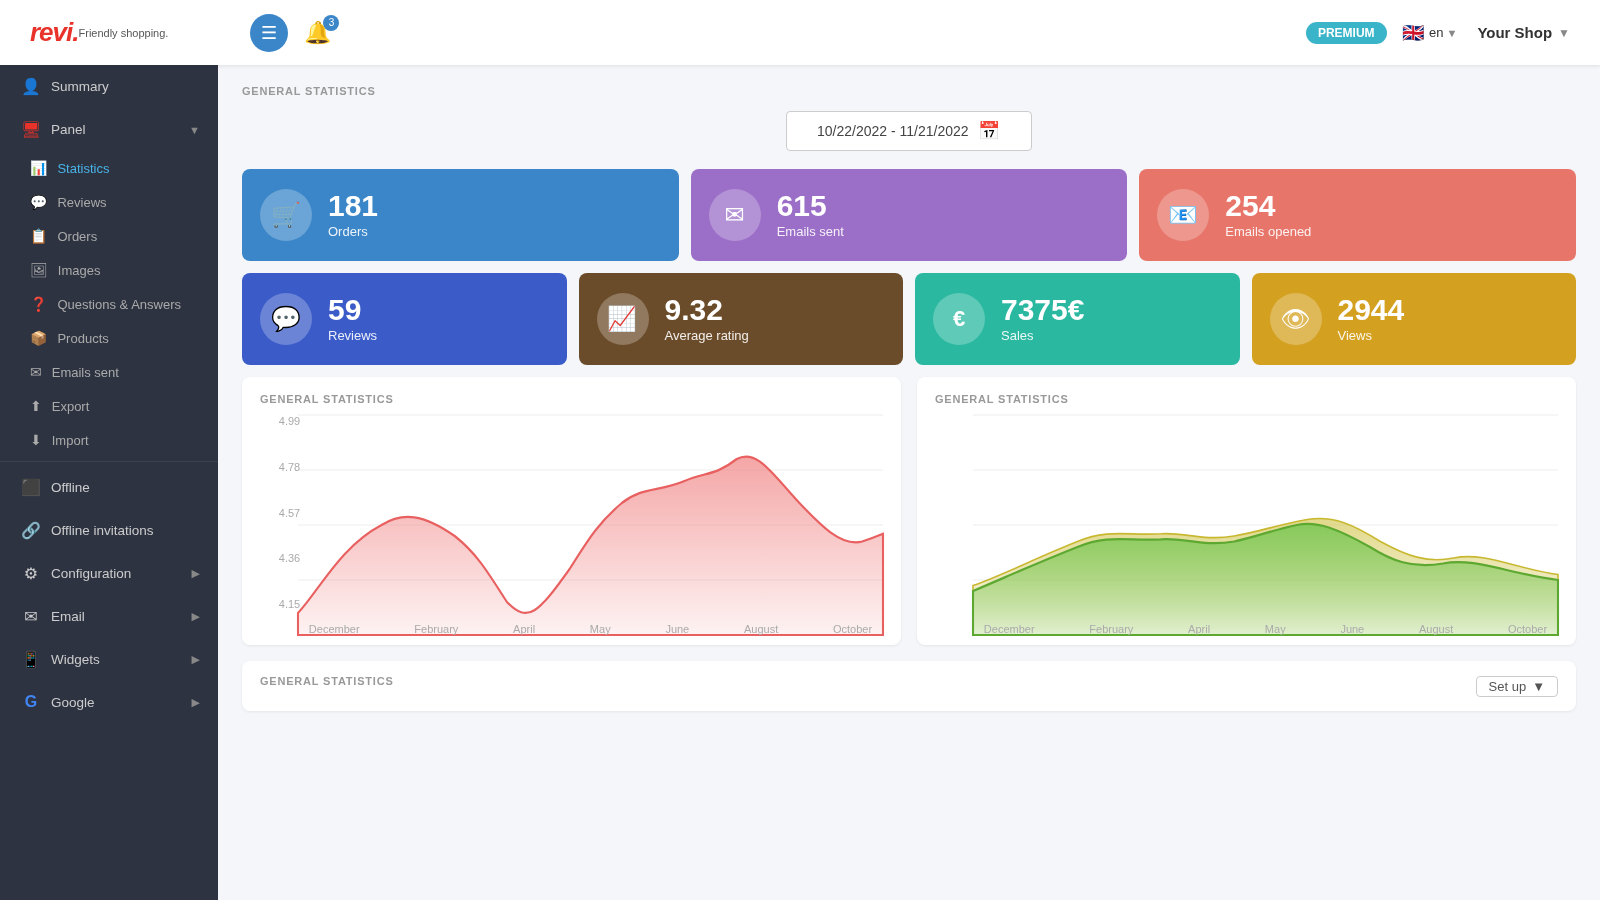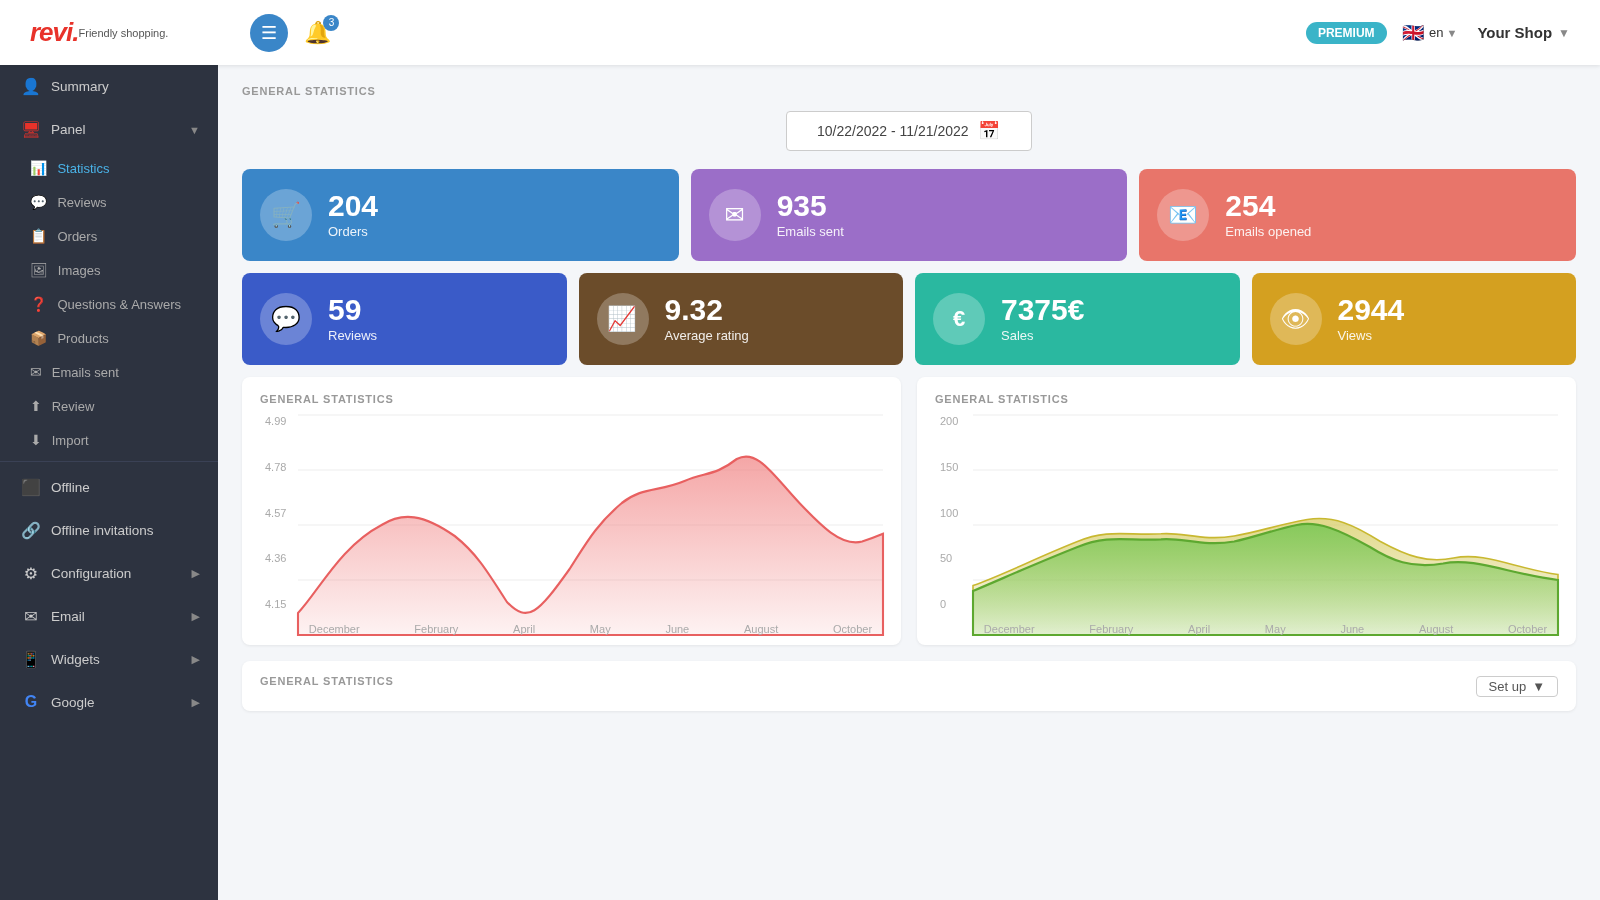--- a/index.html
+++ b/index.html
@@ -137,23 +137,23 @@
     }
     .chart-title {
       font-size: 11px; color: #999; font-weight: 600; letter-spacing: 0.8px;
       text-transform: uppercase; margin-bottom: 10px;
     }
     .chart-area { position: relative; height: 220px; }
     svg.chart-svg { width: 100%; height: 100%; overflow: visible; }
 
     
     .y-labels {
-      position: absolute; left: 5px; top: 0; bottom: 25px;
+      position: absolute; left: 12px; top: 0; bottom: 25px;
       display: flex; flex-direction: column; justify-content: space-between;
-      font-size: 11px; color: #aaa; width: 35px;
+      font-size: 11px; color: #aaa; width: 35px; align-items: center;
     }
     .x-labels {
       position: absolute; bottom: 0; left: 35px; right: 0;
       display: flex; justify-content: space-around;
       font-size: 11px; color: #aaa; gap: 33px;
     }
 
     .last-section-label {
       font-size: 11px; color: #999; font-weight: 600; letter-spacing: 0.8px;
       margin-bottom: 10px; text-transform: uppercase;
@@ -235,21 +235,21 @@
     <div class="sidebar-sub-item">
       <span class="s-icon">📦</span>
       <span>Products</span>
     </div>
     <div class="sidebar-sub-item">
       <span class="s-icon">✉</span>
       <span>Emails sent</span>
     </div>
     <div class="sidebar-sub-item">
       <span class="s-icon">⬆</span>
-      <span>Review</span>
+      <span>Export</span>
     </div>
     <div class="sidebar-sub-item">
       <span class="s-icon">⬇</span>
       <span>Import</span>
     </div>
     <div class="sidebar-divider"></div>
     <div class="sidebar-item">
       <span class="s-icon">⬛</span>
       <span class="s-label">Offline</span>
     </div>
@@ -287,28 +287,28 @@
       <div class="date-picker-input">
         <span>10/22/2022 - 11/21/2022</span>
         <span class="cal-icon">📅</span>
       </div>
     </div>
 
     <div class="stat-cards-row">
       <div class="stat-card blue">
         <div class="stat-card-icon">🛒</div>
         <div class="stat-card-info">
-          <div class="stat-card-number">204</div>
+          <div class="stat-card-number">181</div>
           <div class="stat-card-label">Orders</div>
         </div>
       </div>
       <div class="stat-card purple">
         <div class="stat-card-icon">✉</div>
         <div class="stat-card-info">
-          <div class="stat-card-number">935</div>
+          <div class="stat-card-number">615</div>
           <div class="stat-card-label">Emails sent</div>
         </div>
       </div>
       <div class="stat-card coral">
         <div class="stat-card-icon">📧</div>
         <div class="stat-card-info">
           <div class="stat-card-number">254</div>
           <div class="stat-card-label">Emails opened</div>
         </div>
       </div>
@@ -381,27 +381,20 @@
             <span>June</span>
             <span>August</span>
             <span>October</span>
           </div>
         </div>
       </div>
 
       <div class="chart-box">
         <div class="chart-title">GENERAL STATISTICS</div>
         <div class="chart-area">
-          <div class="y-labels">
-            <span>200</span>
-            <span>150</span>
-            <span>100</span>
-            <span>50</span>
-            <span>0</span>
-          </div>
           <svg class="chart-svg" style="margin-left:38px; width:calc(100% - 38px);" viewBox="0 0 560 200" preserveAspectRatio="none">
             <line x1="0" y1="0" x2="560" y2="0" stroke="#eee" stroke-width="1"></line>
             <line x1="0" y1="50" x2="560" y2="50" stroke="#eee" stroke-width="1"></line>
             <line x1="0" y1="100" x2="560" y2="100" stroke="#eee" stroke-width="1"></line>
             <line x1="0" y1="150" x2="560" y2="150" stroke="#eee" stroke-width="1"></line>
             <line x1="0" y1="200" x2="560" y2="200" stroke="#eee" stroke-width="1"></line>
             <defs>
               <linearGradient id="greenGrad" x1="0" y1="0" x2="0" y2="1">
                 <stop offset="0%" stop-color="#7dc857" stop-opacity="0.9"></stop>
                 <stop offset="100%" stop-color="#7dc857" stop-opacity="0.2"></stop>

